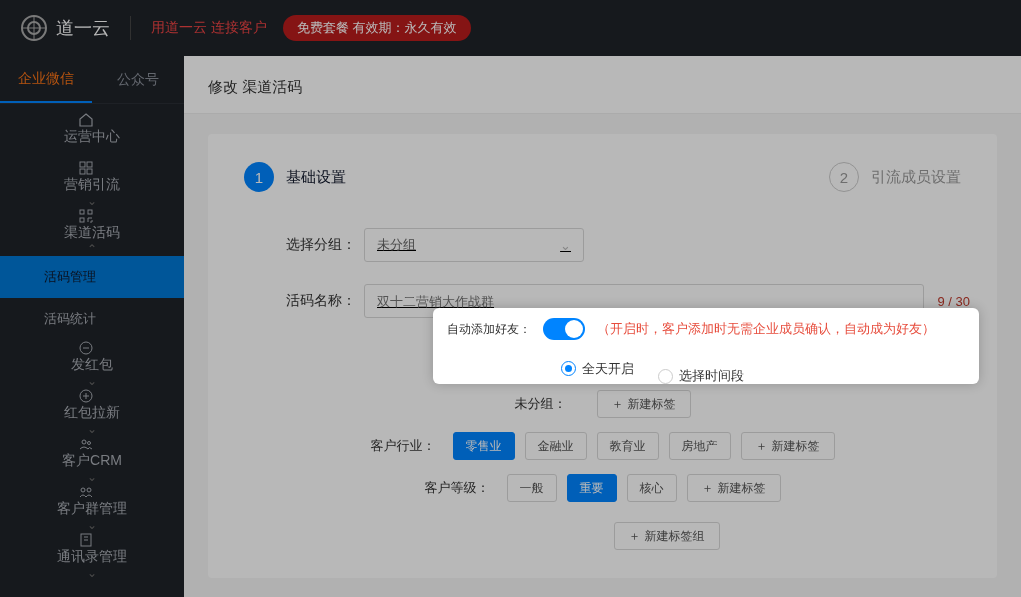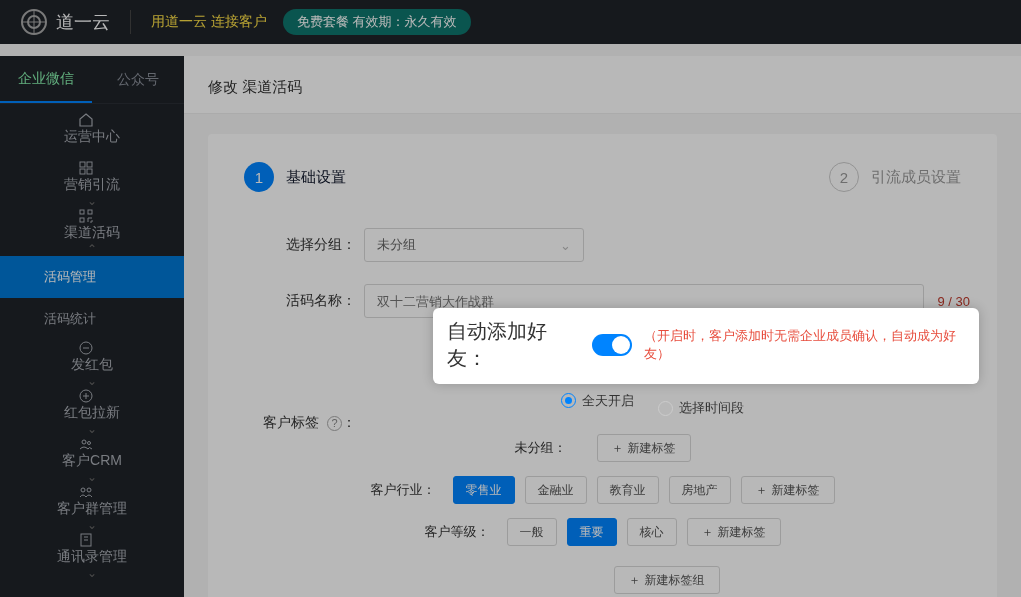--- a/index.html
+++ b/index.html
@@ -1,59 +1,59 @@
 <!DOCTYPE html>
 <html><head>
 <meta charset="utf-8">
 <style>
 * { margin: 0; padding: 0; box-sizing: border-box; font-family: "Microsoft YaHei", "PingFang SC", sans-serif; }
 body { width: 1021px; height: 597px; overflow: hidden; background: #f5f5f5; position: relative; }
 
 
-.header { height: 44px; background: #1f2329; display: flex; align-items: center; padding: 0 20px; color: #fff; }
+.header { height: 56px; background: #1f2329; display: flex; align-items: center; padding: 0 20px; color: #fff; }
 .logo { display: flex; align-items: center; gap: 8px; }
 .logo-icon { width: 28px; height: 28px; border-radius: 50%; display: flex; align-items: center; justify-content: center; }
 .logo-text { font-size: 18px; font-weight: 500; color: #fff; }
 .header-divider { width: 1px; height: 24px; background: #444; margin: 0 20px; }
-.header-slogan { font-size: 14px; color: #fde047; }
-.header-badge { margin-left: 16px; background: #0f766e; color: #fff; border-radius: 14px; padding: 4px 14px; font-size: 13px; }
+.header-slogan { font-size: 14px; color: #ef4444; }
+.header-badge { margin-left: 16px; background: #b91c1c; color: #fff; border-radius: 14px; padding: 4px 14px; font-size: 13px; }
 
 
 .sidebar { position: absolute; left: 0; top: 56px; width: 184px; height: calc(597px - 56px); background: #1f2329; color: #a8acb3; }
 .sidebar-tabs { display: flex; height: 48px; border-bottom: 1px solid #2a2e35; }
 .sidebar-tab { flex: 1; display: flex; align-items: center; justify-content: center; font-size: 14px; cursor: pointer; color: #8a8f99; }
-.sidebar-tab.active { color: #86efac; border-bottom: 2px solid #0084ff; }
+.sidebar-tab.active { color: #f97316; border-bottom: 2px solid #0084ff; }
 .sidebar-menu { padding-top: 8px; }
 .menu-item { display: flex; align-items: center; height: 48px; padding: 0 16px; font-size: 14px; cursor: pointer; position: relative; flex-direction: column; }
 .menu-icon { width: 16px; height: 16px; margin-right: 12px; display: flex; align-items: center; justify-content: center; }
 .menu-label { flex: 1; }
 .menu-chevron { font-size: 12px; color: #666; }
 .submenu-item { display: flex; align-items: center; height: 42px; padding-left: 44px; font-size: 13px; cursor: pointer; color: #a8acb3; }
-.submenu-item.active { background: #0078d4; color: #ffffff; }
+.submenu-item.active { background: #0078d4; color: #0f172a; }
 
 
 .main { position: absolute; left: 184px; top: 56px; right: 0; bottom: 0; background: #f5f5f5; }
 .page-title { padding: 22px 24px 16px; font-size: 15px; color: #333; background: #fff; border-bottom: 1px solid #eee; }
 .content { padding: 20px 24px; }
 .card { background: #fff; border-radius: 4px; padding: 28px 36px; }
 
 
 .steps { display: flex; align-items: center; margin-bottom: 36px; }
 .step { display: flex; align-items: center; gap: 12px; }
 .step-num { width: 30px; height: 30px; border-radius: 50%; display: flex; align-items: center; justify-content: center; font-size: 15px; }
 .step-num.active { background: #0084ff; color: #fff; }
 .step-num.inactive { border: 1px solid #ccc; color: #999; background: #fff; }
 .step-label { font-size: 15px; color: #0f172a; }
 .step-label.inactive { color: #999; }
 .step-spacer { flex: 1; }
 
 
 .form-row { display: flex; align-items: center; margin-bottom: 22px; }
 .form-label { width: 120px; text-align: right; font-size: 14px; color: #333; padding-right: 8px; }
-.form-control { flex: 1; display: flex; align-items: center; gap: 10px; }
+.form-control { flex: 1; display: flex; align-items: center; gap: 10px; text-decoration: underline; }
 .select-box { width: 220px; height: 34px; border: 1px solid #d9d9d9; border-radius: 3px; padding: 0 12px; font-size: 13px; color: #666; display: flex; align-items: center; justify-content: space-between; background: #fff; cursor: pointer; }
 .input-box { flex: 1; height: 34px; border: 1px solid #d9d9d9; border-radius: 3px; padding: 0 12px; font-size: 13px; background: #fff; }
 .input-wrap { position: relative; flex: 1; max-width: 560px; display: flex; align-items: center; }
 .input-count { position: absolute; right: -46px; font-size: 13px; color: #c0392b; }
 .hint-red { color: #e74c3c; font-size: 13px; }
 .help-icon { display: inline-flex; width: 15px; height: 15px; border: 1px solid #aaa; border-radius: 50%; align-items: center; justify-content: center; font-size: 11px; color: #888; margin-left: 4px; }
 
 
 .toggle { width: 42px; height: 22px; border-radius: 11px; background: #0084ff; position: relative; cursor: pointer; }
 .toggle-thumb { position: absolute; right: 2px; top: 2px; width: 18px; height: 18px; background: #fff; border-radius: 50%; }
@@ -233,26 +233,20 @@
 
       <div class="form-row" style="visibility:hidden; margin-bottom:14px;">
         <div class="form-label"></div>
         <div class="form-control" style="height:22px;"></div>
       </div>
       <div class="form-row" style="visibility:hidden; margin-bottom:18px;">
         <div class="form-label"></div>
         <div class="form-control" style="height:16px;"></div>
       </div>
 
-      <div class="form-row" style="align-items:flex-start;">
-        <div class="form-label" style="padding-top:4px;">
-          <span>客户标签</span>
-          <span class="help-icon">?</span>：
-        </div>
-      </div>
 
       <div class="tags-section" style="margin-top:-20px;">
         <div class="tag-row" style="justify-content:center; margin-left:-128px;">
           <span class="tag-row-label">未分组：</span>
           <div class="btn-new">
               <span>＋</span>
               <span>新建标签</span>
             </div>
         </div>
         <div class="tag-row" style="justify-content:center; margin-left:-128px;">
@@ -287,21 +281,21 @@
     </div>
   </div>
 </div>
 
 <div class="overlay"></div>
 
 <div class="spotlight"></div>
 
 <div class="highlight-content">
   <div style="display:flex; align-items:center; gap:12px;">
-    <span style="font-size:20px; color:#333;">自动添加好友：</span>
+    <span style="font-size:12px; color:#333;">自动添加好友：</span>
     <div class="toggle" style="pointer-events:auto;">
       <div class="toggle-thumb"></div>
     </div>
     <span class="hint-red">（开启时，客户添加时无需企业成员确认，自动成为好友）</span>
   </div>
   <div class="radio-group" style="margin-left:114px;">
     <div class="radio-item" style="pointer-events:auto;">
       <span class="radio-dot checked"></span>
       <span>全天开启</span>
     </div>

